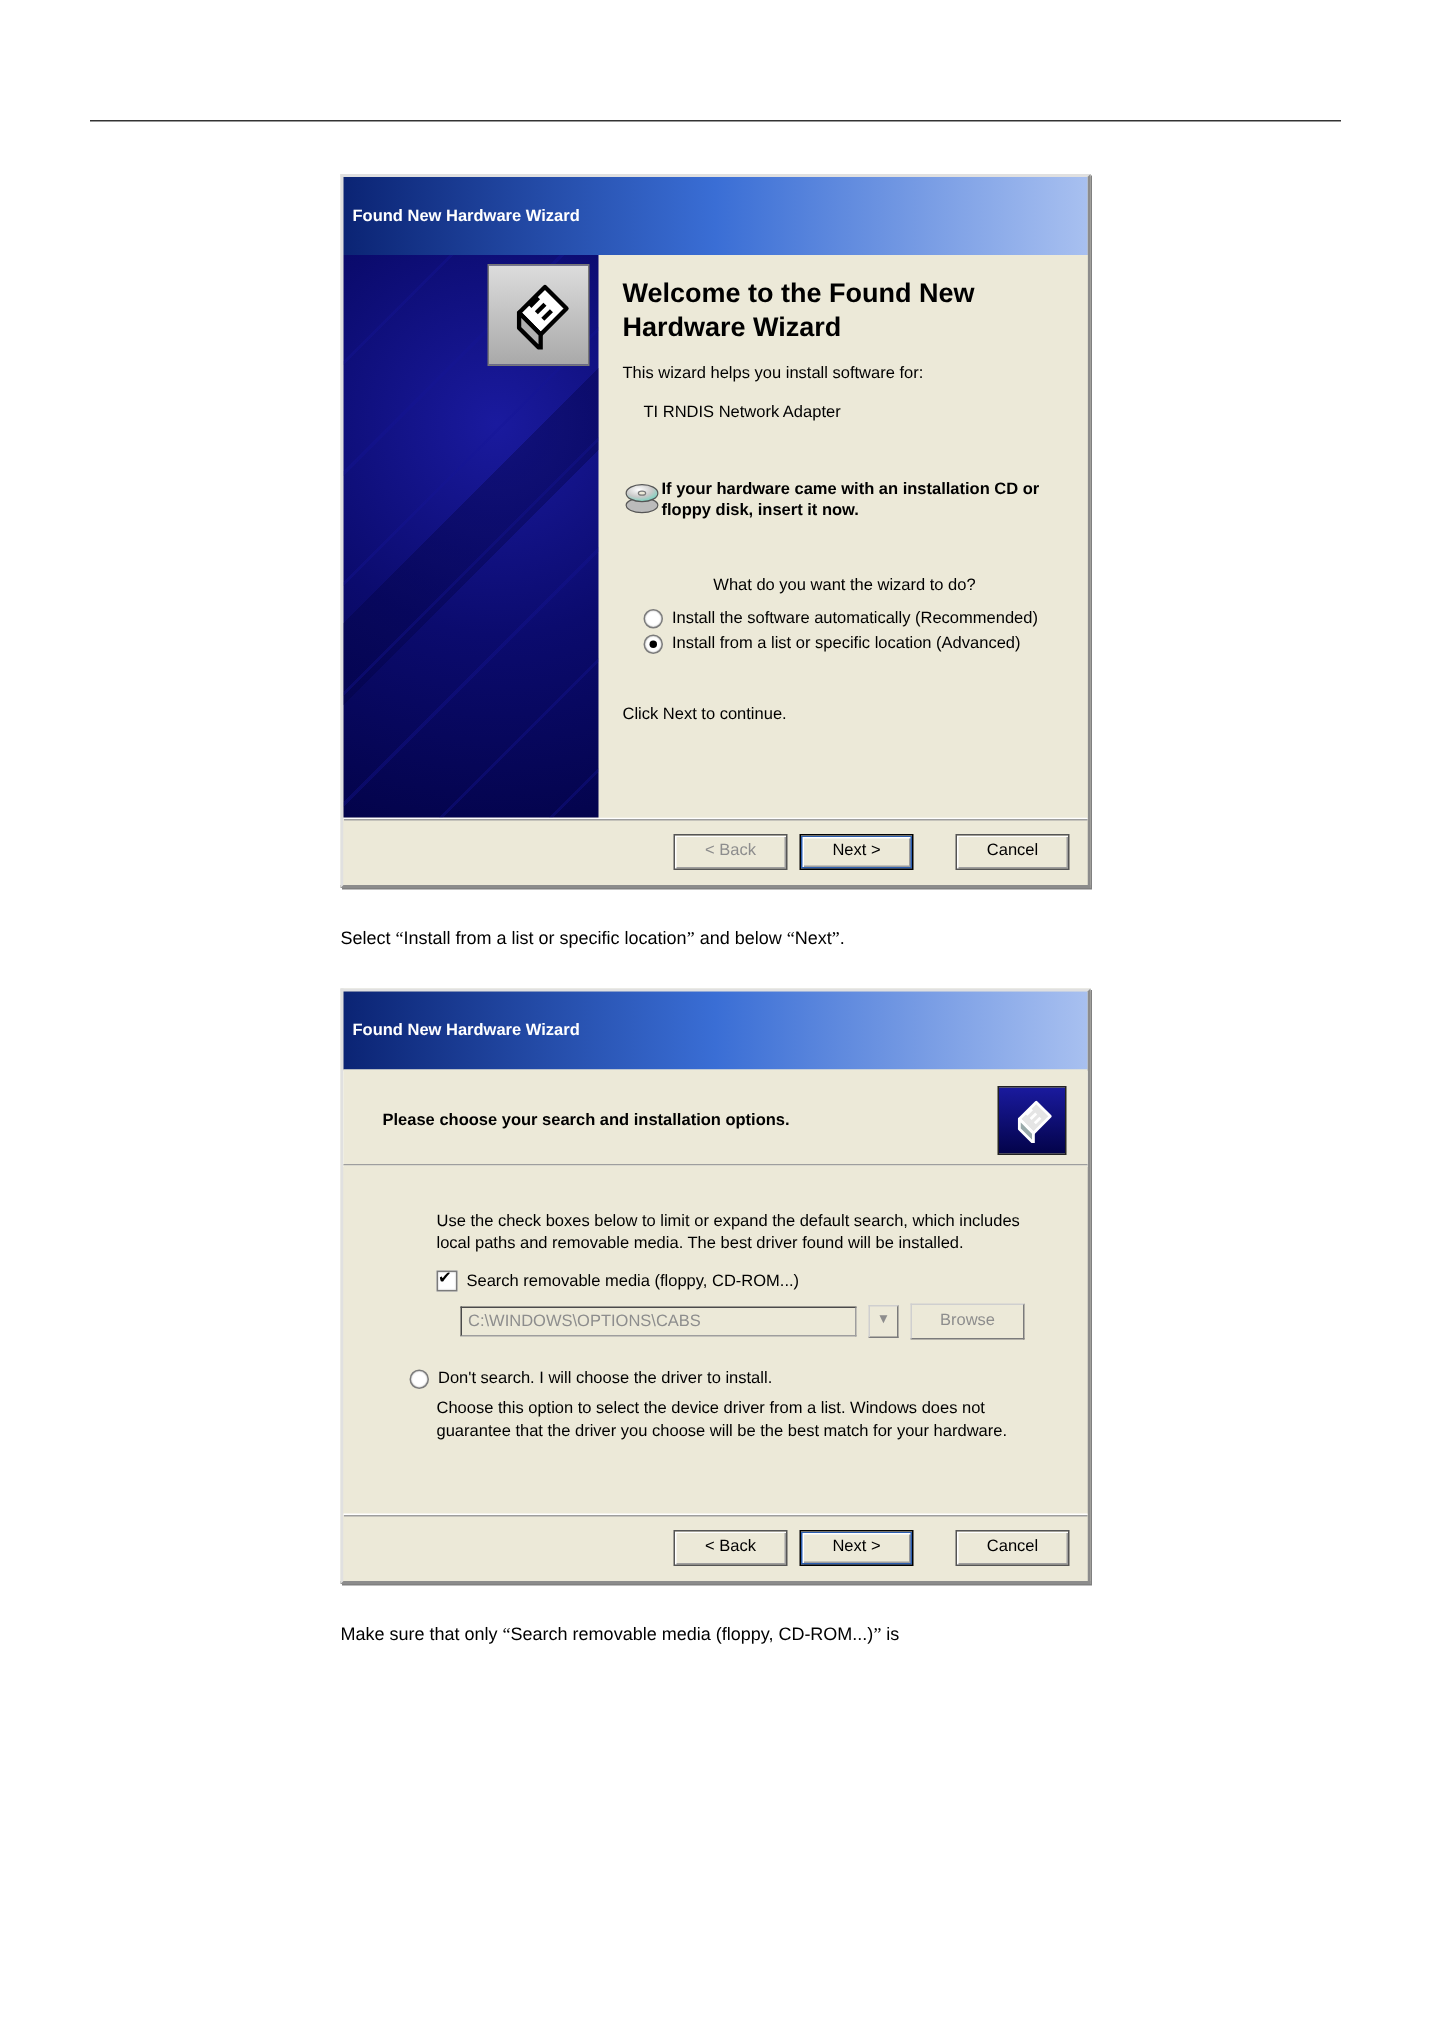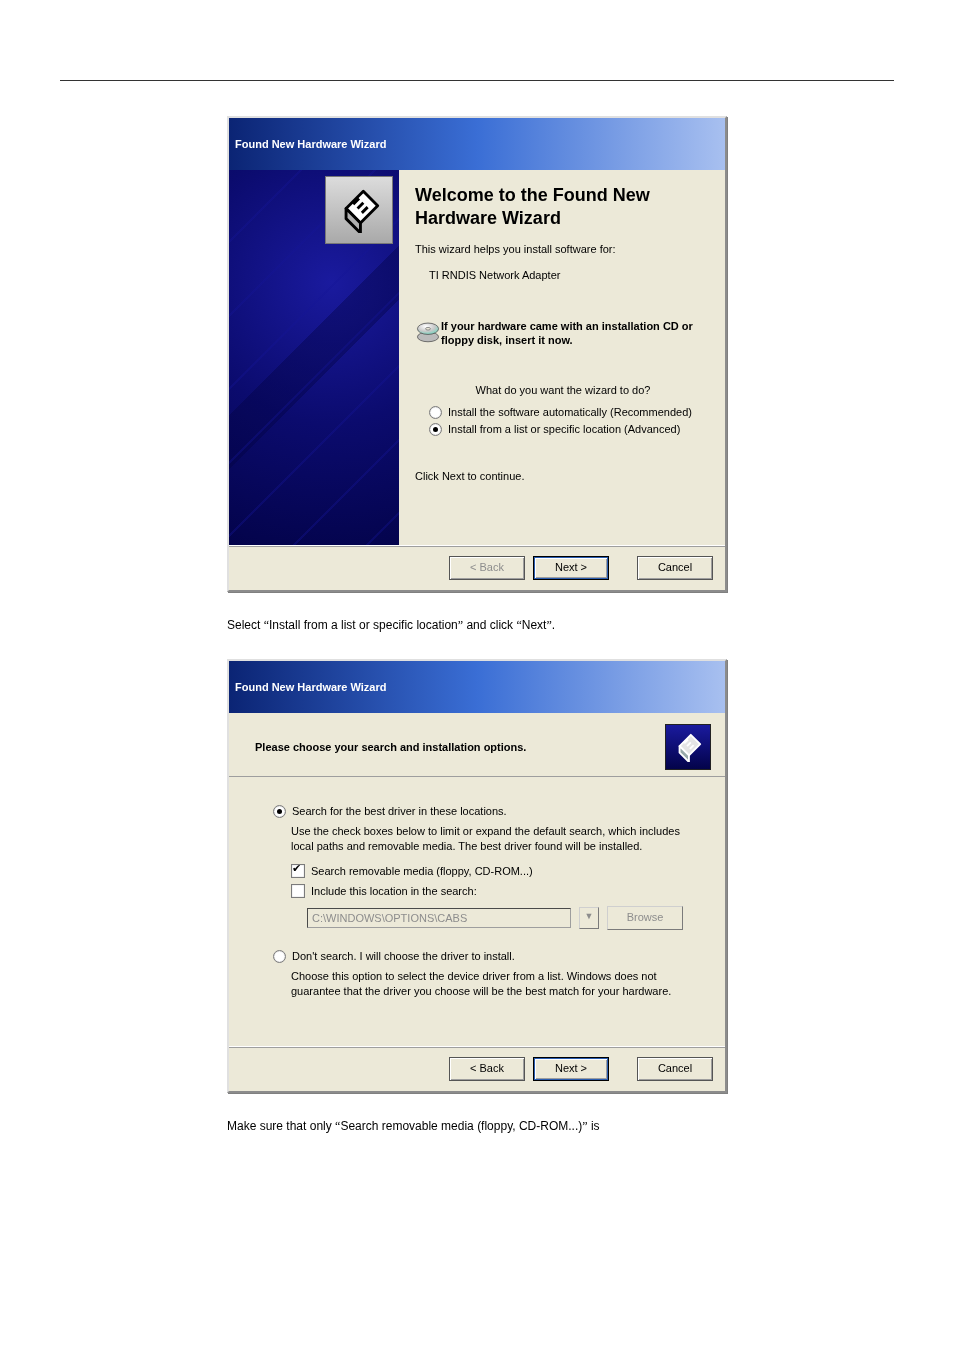--- a/index.html
+++ b/index.html
@@ -357,21 +357,21 @@
     </div>
     <div class="btnbar">
       <div class="win-btn disabled">&lt; Back</div>
       <div class="win-btn default">Next &gt;</div>
       <div class="gap-big"></div>
       <div class="win-btn">Cancel</div>
     </div>
   </div>
 
   <div class="instr">
-    <span>Select </span><span class="quote-mark">“</span><span>Install from a list or specific location</span><span class="quote-mark">”</span><span> and click </span><span class="quote-mark">“</span><span>Next</span><span class="quote-mark">”</span><span>.</span>
+    <span>Select </span><span class="quote-mark">“</span><span>Install from a list or specific location</span><span class="quote-mark">”</span><span> and below </span><span class="quote-mark">“</span><span>Next</span><span class="quote-mark">”</span><span>.</span>
   </div>
 
   <div class="dialog">
     <div class="titlebar">Found New Hardware Wizard</div>
 
     <div class="search-header">
       <div class="search-header-title">Please choose your search and installation options.</div>
       <div class="search-header-icon">
         <svg viewBox="0 0 64 64">
           <g fill="none" stroke="#fff" stroke-width="4" stroke-linejoin="round">
@@ -379,33 +379,25 @@
             <path d="M14 30 L14 44 L34 64 L34 50 Z" fill="#9aa"></path>
             <path d="M24 24 L32 16 M30 30 L38 22 M36 36 L44 28"></path>
           </g>
         </svg>
       </div>
     </div>
 
     <div class="search-body">
 
       <div class="opt-block">
-        <div class="radio-row" style="margin-left:0">
-          <span class="win-radio checked"></span>
-          <span>Search for the best driver in these locations.</span>
-        </div>
         <div class="opt-desc">Use the check boxes below to limit or expand the default search, which includes local paths and removable media. The best driver found will be installed.</div>
 
         <div class="check-row">
           <span class="win-check checked"></span>
           <span>Search removable media (floppy, CD-ROM...)</span>
-        </div>
-        <div class="check-row">
-          <span class="win-check"></span>
-          <span>Include this location in the search:</span>
         </div>
 
         <div class="path-row">
           <input class="path-input" readonly="" value="C:\WINDOWS\OPTIONS\CABS" style="">
           <div class="combo-btn">▼</div>
           <div class="browse-btn">Browse</div>
         </div>
       </div>
 
       <div class="opt-block" style="margin-bottom:30px;">

